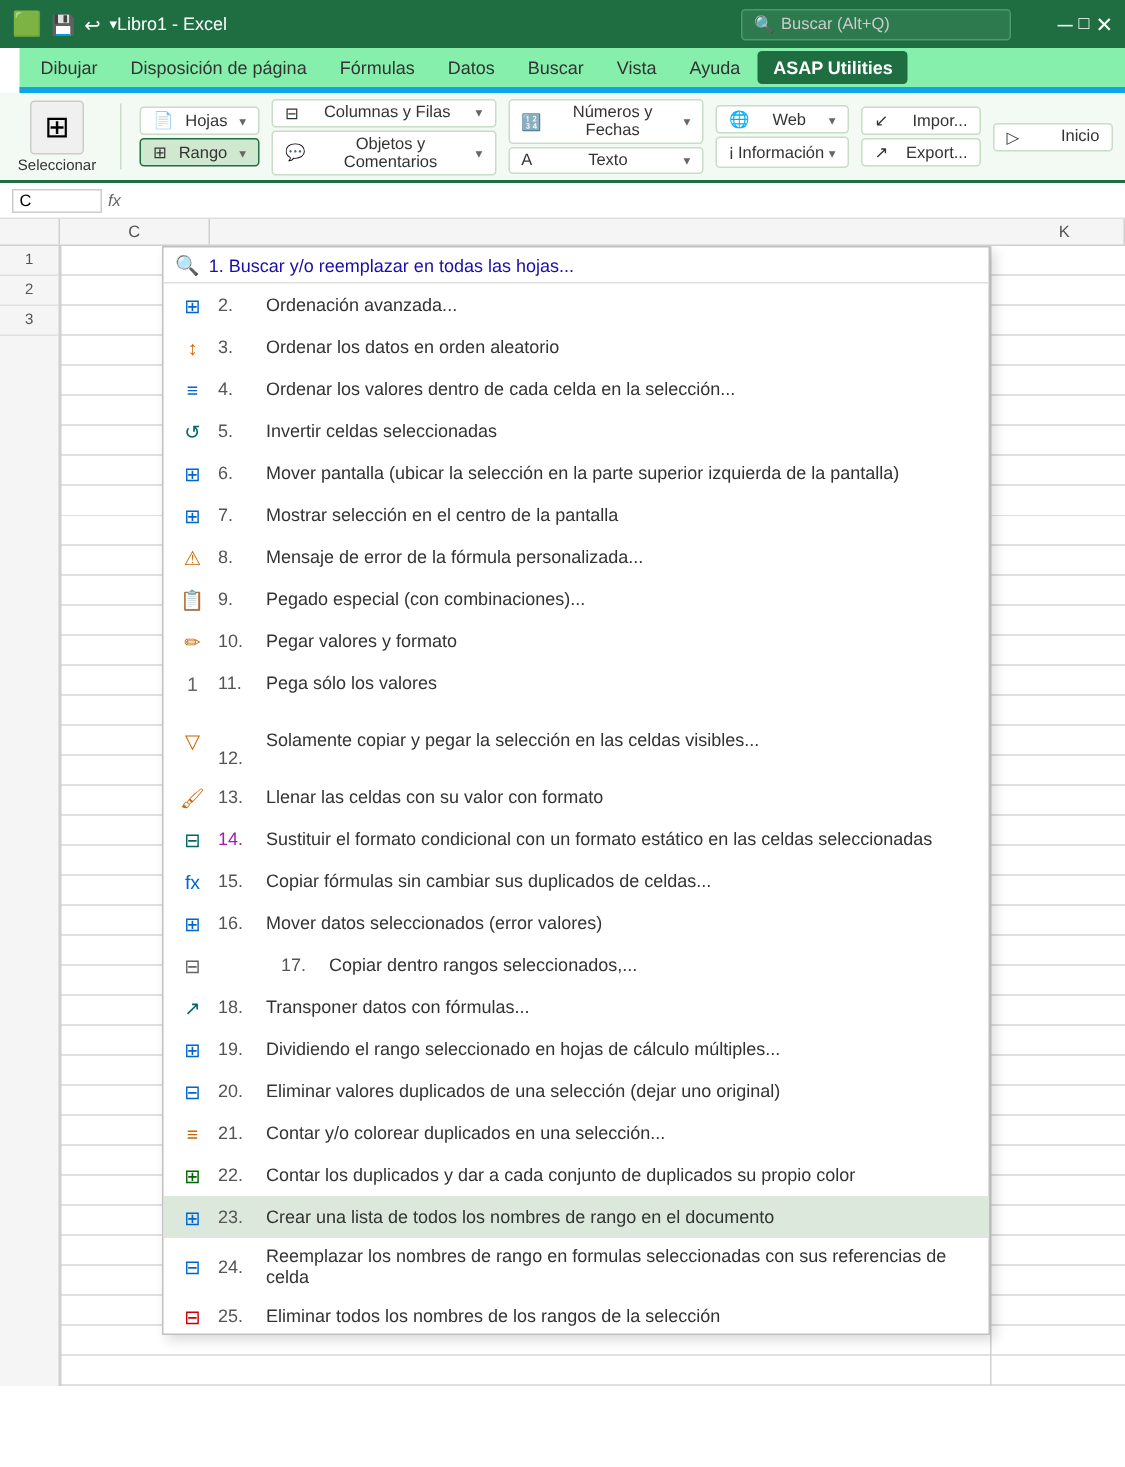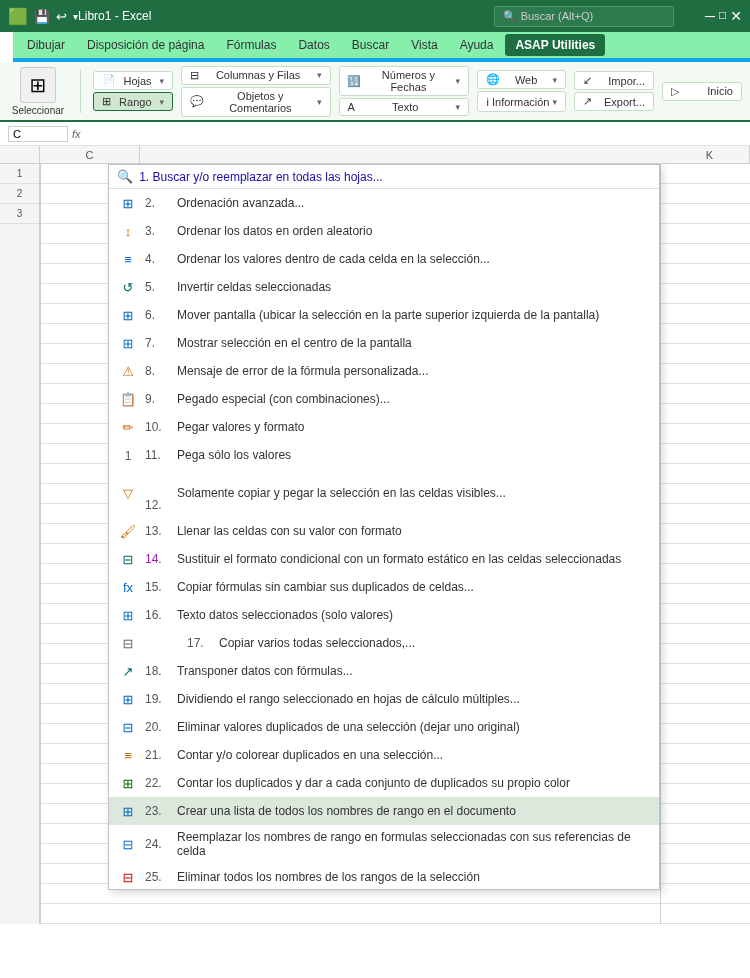--- a/index.html
+++ b/index.html
@@ -376,26 +376,26 @@
           <span class="item-text">Sustituir el formato condicional con un formato estático en las celdas seleccionadas</span>
         </div>
         <div class="dropdown-item">
           <span class="item-icon icon-blue">fx</span>
           <span style="min-width: 24px; color: rgb(85, 85, 85);">15.</span>
           <span class="item-text">Copiar fórmulas sin cambiar sus duplicados de celdas...</span>
         </div>
         <div class="dropdown-item">
           <span class="item-icon icon-blue">⊞</span>
           <span style="min-width: 24px; color: rgb(85, 85, 85);">16.</span>
-          <span class="item-text">Texto datos seleccionados (solo valores)</span>
+          <span class="item-text">Mover datos seleccionados (error valores)</span>
         </div>
         <div class="dropdown-item">
           <span class="item-icon icon-gray">⊟</span>
           <span style="min-width: 24px; color: rgb(85, 85, 85); margin-left: 42px;">17.</span>
-          <span class="item-text">Copiar varios todas seleccionados,...</span>
+          <span class="item-text">Copiar dentro rangos seleccionados,...</span>
         </div>
         <div class="dropdown-item">
           <span class="item-icon icon-teal">↗</span>
           <span style="min-width: 24px; color: rgb(85, 85, 85);">18.</span>
           <span class="item-text">Transponer datos con fórmulas...</span>
         </div>
         <div class="dropdown-item">
           <span class="item-icon icon-blue">⊞</span>
           <span style="min-width: 24px; color: rgb(85, 85, 85);">19.</span>
           <span class="item-text">Dividiendo el rango seleccionado en hojas de cálculo múltiples...</span>

